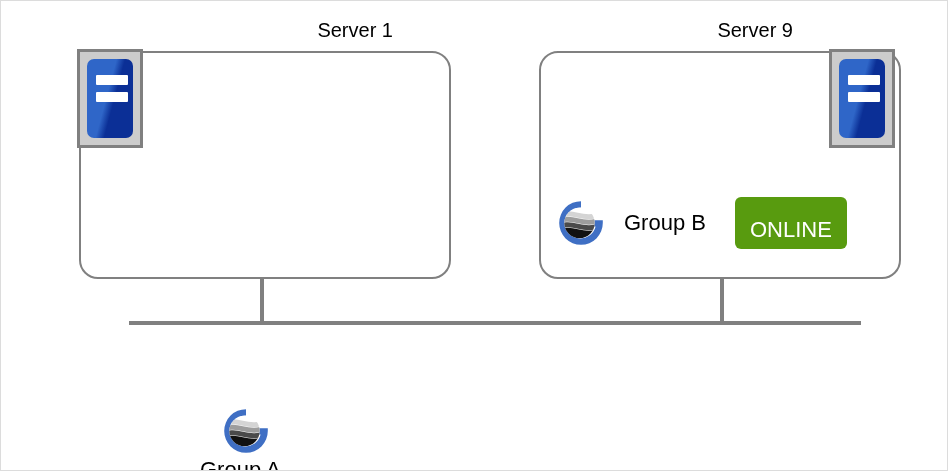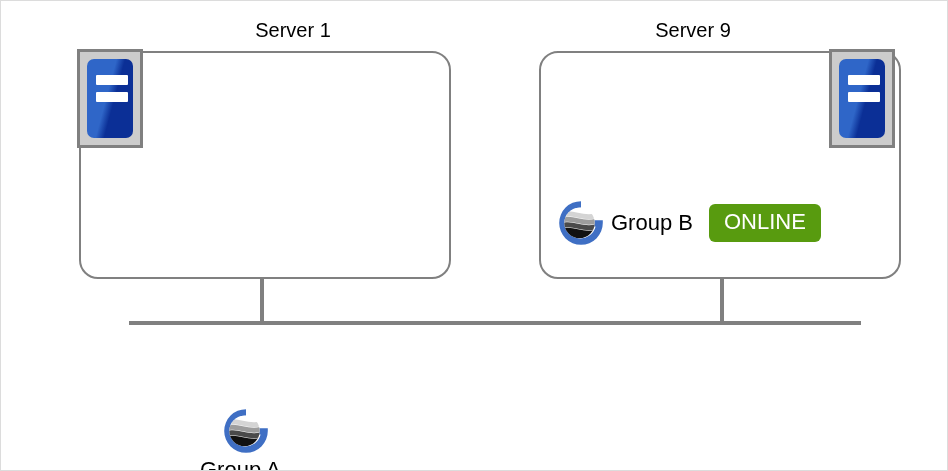--- a/index.html
+++ b/index.html
@@ -15,21 +15,21 @@
     border:1px solid #dcdcdc;
     box-sizing:border-box;
     overflow:hidden;
   }
 
   
   .server-title{
     position:absolute;
     font-size:20px;
     color:#000000;
-    text-align:center;
+    text-align:right;
     white-space:nowrap;
     letter-spacing:0px;
   }
   #title-1{ left:192px; top:18px; width:200px; }
   #title-2{ left:592px; top:18px; width:200px; }
 
   
   .server-box{
     position:absolute;
     border:2px solid #808080;
@@ -85,40 +85,40 @@
     background:#808080;
   }
 
   
   .group-row{
     position:absolute;
     display:flex;
     align-items:center;
     white-space:nowrap;
   }
-  #group-b-row{ left:554px; top:196px; }
+  #group-b-row{ left:554px; top:196px;gap:13px; }
   #group-a-row{ left:195px; top:404px;flex-direction:column; }
 
   .g-logo{
     width:52px;
     height:52px;
     flex:0 0 52px;
     position:relative;
   }
   .group-label{
     font-size:22px;
     color:#000000;
     margin-left:4px;
     margin-right:16px;
   }
   .status-badge{
     font-size:22px;
     color:#ffffff;
     border-radius:6px;
-    padding:5px 15px 7px 15px;
+    padding:20px 15px 7px 15px;
     line-height:1.15;
   }
   .badge-online{  background:#589b0f; }
   .badge-offline{ background:#808080; }
 </style>
 </head>
 <body>
 
 <div id="canvas">
 

